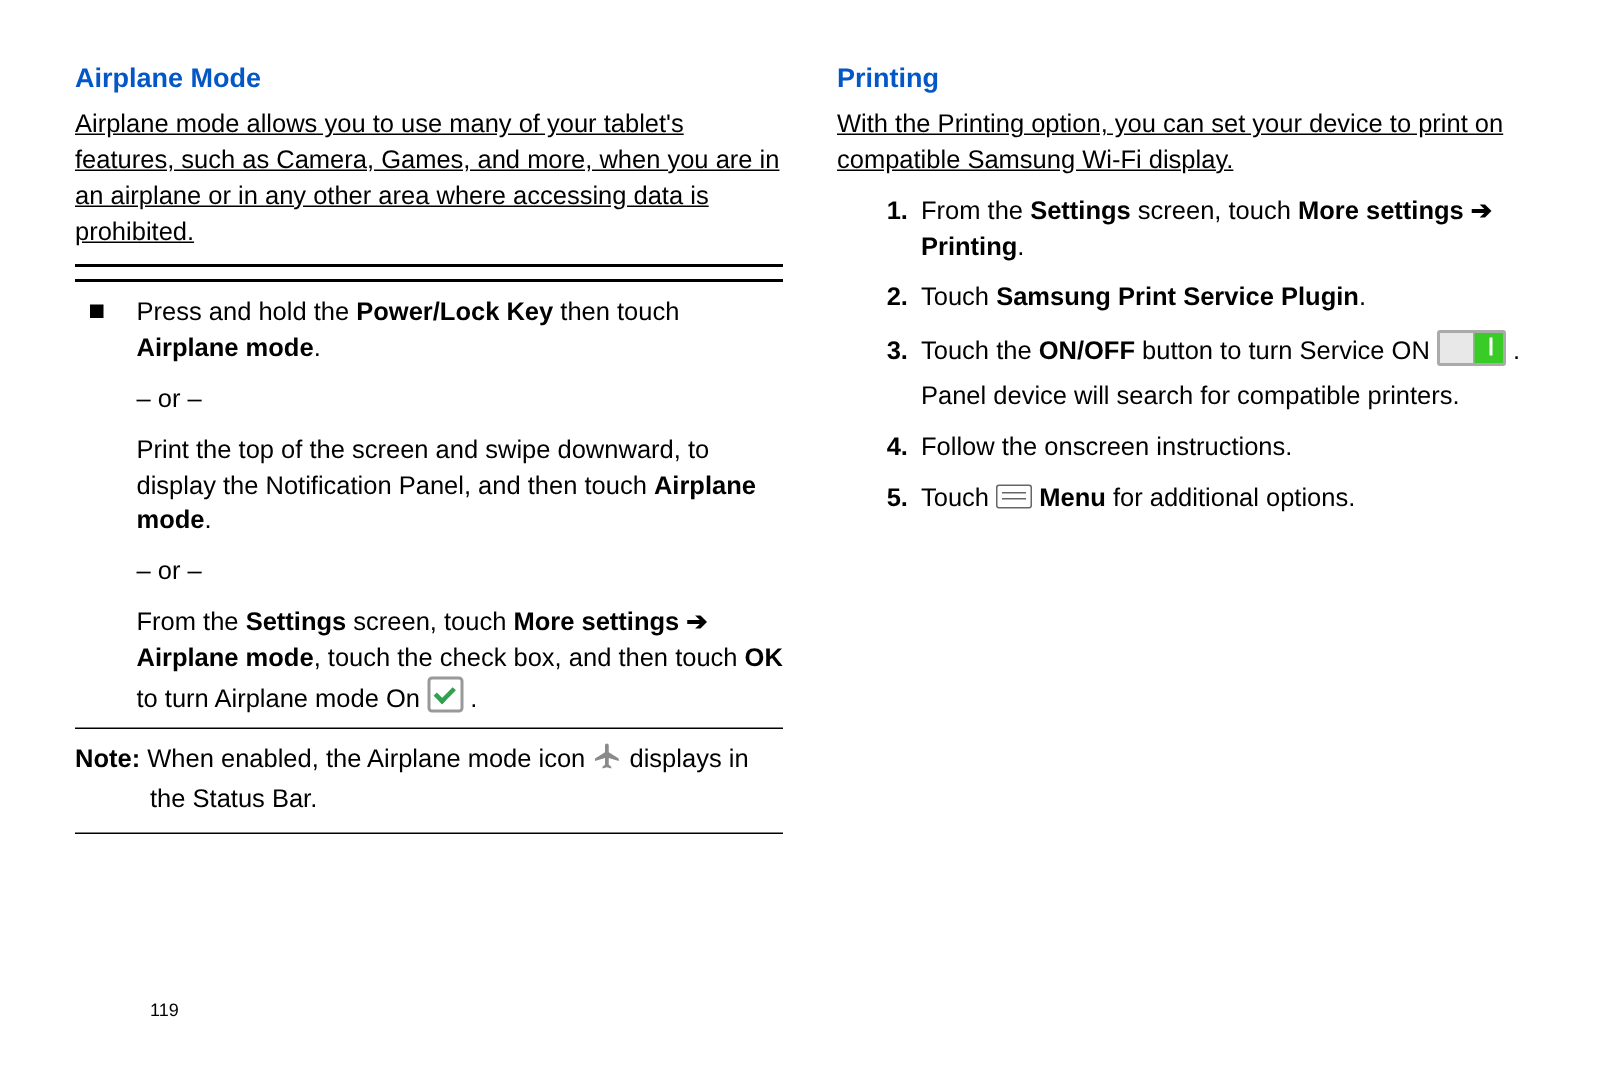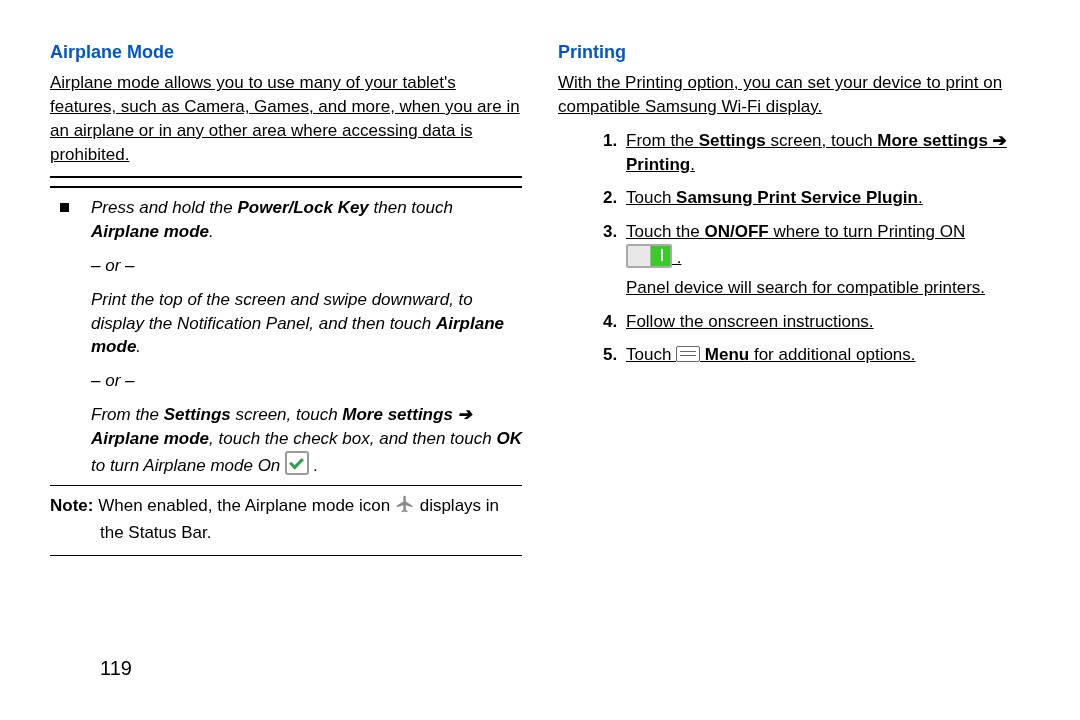--- a/index.html
+++ b/index.html
@@ -52,40 +52,38 @@
   }
   .important-indent {
     padding-left: 86px;
     display: block;
   }
   .bullet-block {
     display: flex;
     gap: 22px;
     margin: 6px 0;
     padding-left: 10px;
-    font-style: italic;
   }
   .bullet-marker {
     width: 9px;
     height: 9px;
     background: #000;
     margin-top: 7px;
     flex-shrink: 0;
   }
   .bullet-body {
     flex: 1;
   }
   .or {
     margin: 10px 0;
   }
   .ol {
     list-style: decimal;
     padding-left: 48px;
-    margin: 8px 16px;
-    text-decoration: underline;
+    margin: 8px 4px;
   }
   .ol li {
     padding-left: 4px;
     margin-bottom: 10px;
   }
   .ol li::marker {
     font-weight: bold;
   }
   .b { font-weight: bold; }
   .arrow { font-weight: bold; }
@@ -165,21 +163,21 @@
   .menu-icon::before { top: 4px; }
   .menu-icon::after { top: 8px; }
   .note2-indent {
     padding-left: 50px;
     display: block;
   }
   .page-number {
     position: absolute;
     left: 100px;
     bottom: 40px;
-    font-size: 20px;
+    font-size: 12px;
   }
 </style>
 </head>
 <body>
 
 <div class="page">
 
   <div class="column">
     <div class="section-heading">Airplane Mode</div>
     <p class="para">Airplane mode allows you to use many of your tablet's features, such as Camera, Games, and more, when you are in an airplane or in any other area where accessing data is prohibited.</p>
@@ -224,21 +222,21 @@
     <p class="para">With the Printing option, you can set your device to print on compatible Samsung Wi-Fi display.</p>
 
     <ol class="ol">
       <li>
         <span>From the </span><span class="b">Settings</span><span> screen, touch </span><span class="b">More settings</span><span class="arrow"> ➔ </span><span class="b">Printing</span><span>.</span>
       </li>
       <li>
         <span>Touch </span><span class="b">Samsung Print Service Plugin</span><span>.</span>
       </li>
       <li>
-        <span>Touch the </span><span class="b">ON/OFF</span><span> where to turn Printing ON </span><span class="toggle-icon"><span class="tick"></span></span><span> .</span>
+        <span>Touch the </span><span class="b">ON/OFF</span><span> button to turn Service ON </span><span class="toggle-icon"><span class="tick"></span></span><span> .</span>
         <div style="margin-top:6px">Panel device will search for compatible printers.</div>
       </li>
       <li>Follow the onscreen instructions.</li>
       <li>
         <span>Touch </span><span class="menu-icon"></span><span class="b"> Menu</span><span> for additional options.</span>
       </li>
     </ol>
   </div>
 
 </div>

